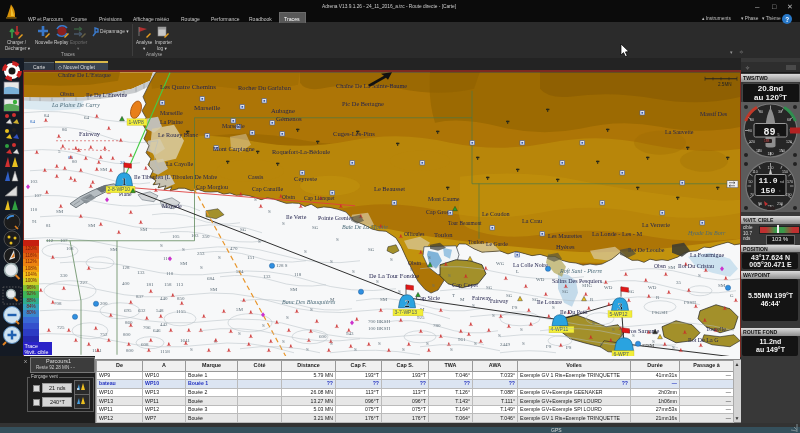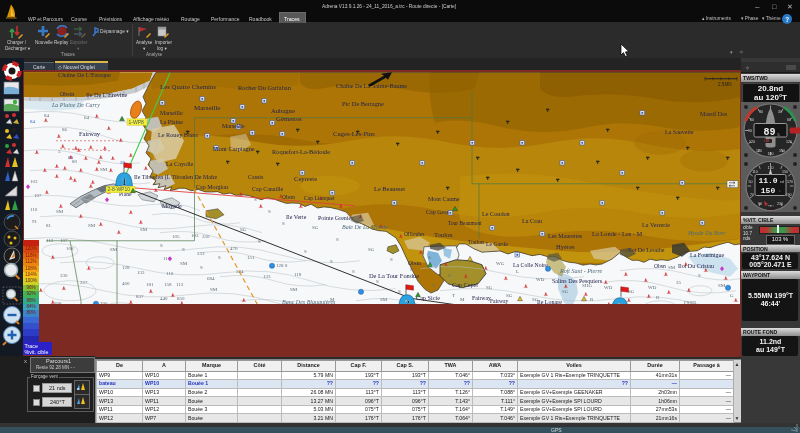--- a/index.html
+++ b/index.html
@@ -165,21 +165,21 @@
         <path d="M5.5 254 L14.5 254" stroke="#2060b0" stroke-width="2.4"></path>
         <path d="M14 260 L17 263" stroke="#e08020" stroke-width="2"></path>
 
       <circle cx="10" cy="274" r="8.5" fill="#cfe2f0" stroke="#5588bb" stroke-width="1"></circle>
         <path d="M5.5 274 L14.5 274 M10 269.5 L10 278.5" stroke="#2060b0" stroke-width="2.4"></path>
         <path d="M4 281 L1 284" stroke="#e08020" stroke-width="2"></path>
     </svg>
   </div>
 
   <div class="abs" style="left:22.5px;top:70px;width:719px;height:286.5px;background:#7d2a22;"></div>
-  <div id="mapwrap" class="abs" style="left:24px;top:71.5px;width:716px;height:232px;background:#f7f8f9;overflow:hidden;">
+  <div id="mapwrap" class="abs" style="left:24px;top:71.5px;width:716px;height:287px;background:#f7f8f9;overflow:hidden;">
     <svg id="map" width="716" height="284" viewBox="24 71.5 716 283.5" style="position:absolute;left:0;top:0;">
         <path d="M24 71.5 L153 71.5 L150 80 L132 88 L108 93 L82 96.5 L50 97.5 L24 96.5 Z" fill="#ad7506"></path>
 <path d="M24 71.5 L120 71.5 L118 80 L90 84 L60 85 L24 84 Z" fill="#9c6a02"></path>
 <path d="M24 96.5 L82 96.5 L108 93 L132 88 L150 80 L153 71.5 L156 71.5 L152 84 L136 92 L110 97 L83 100 L50 101 L24 100 Z" fill="#c9ccce"></path>
 <g stroke="#7e8588" stroke-width="0.5">
           <line x1="30" y1="96" x2="30" y2="100"></line>
           <line x1="40" y1="96.5" x2="40" y2="100.5"></line>
           <line x1="52" y1="97" x2="52" y2="100.5"></line>
           <line x1="64" y1="97" x2="64" y2="100"></line>
           <line x1="76" y1="96.5" x2="76" y2="100"></line>

